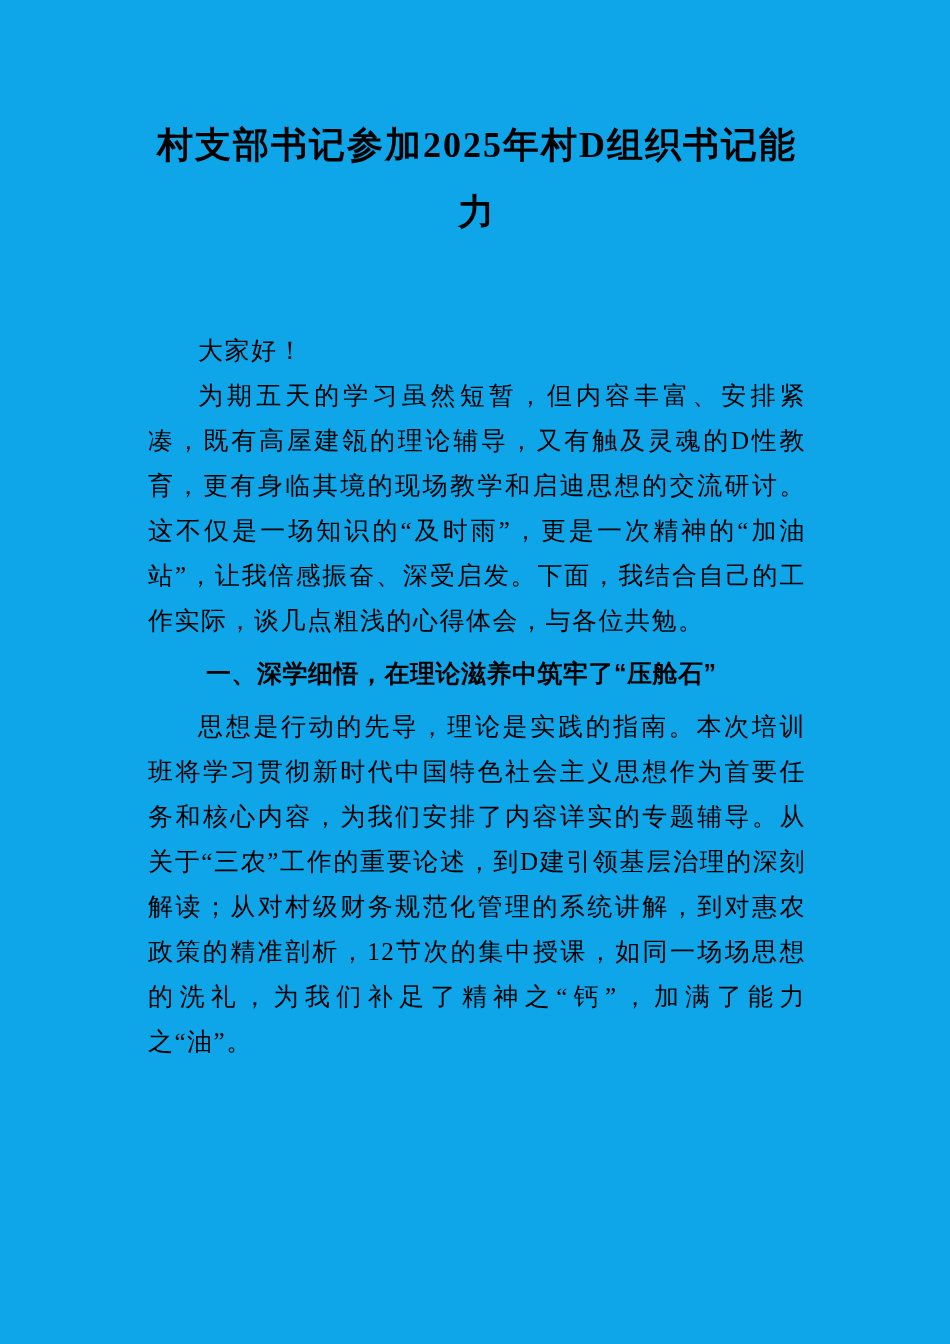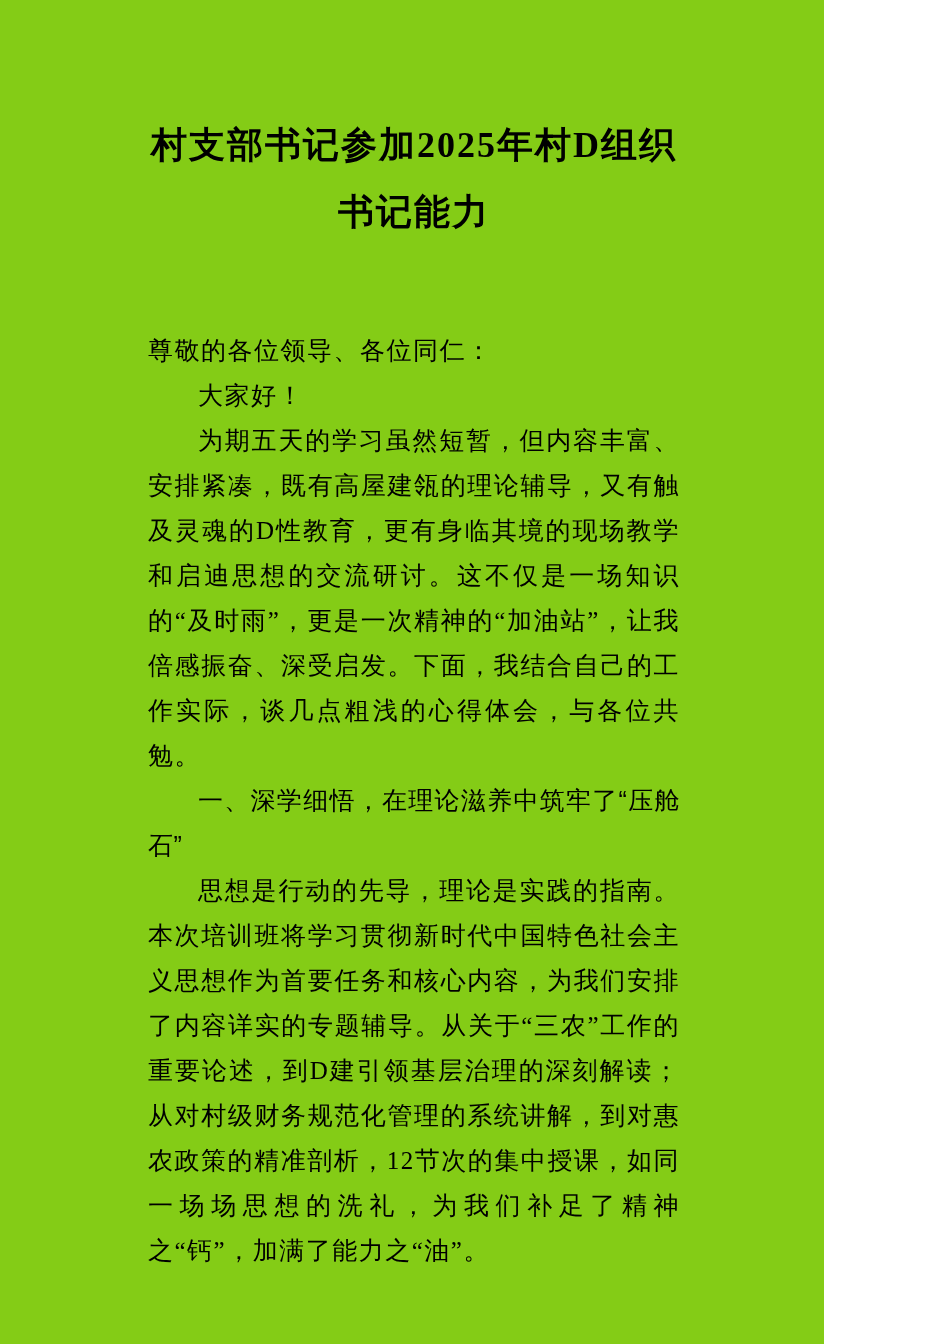--- a/index.html
+++ b/index.html
@@ -8,24 +8,24 @@
     background: #ffffff;
   }
   body {
     width: 950px;
     height: 1344px;
     color: #000000;
     font-family: "Liberation Serif", "DejaVu Serif", serif;
   }
   .page {
     box-sizing: border-box;
-    width: 824px;
+    width: 950px;
     height: 1344px;
     padding: 112px 144px 12px 148px;
-    background: #84cc16;
+    background: #0ea5e9;
     overflow: hidden;
   }
   .doc-title {
     text-align: center;
     font-weight: bold;
     font-size: 36px;
     line-height: 67px;
     letter-spacing: 2px;
     font-family: "Liberation Serif", "DejaVu Serif", serif;
   }
@@ -37,37 +37,36 @@
     text-align: justify;
   }
   .para {
     margin: 0;
     text-indent: 2em;
   }
   .para.no-indent {
     text-indent: 0;
   }
   .heading {
-    margin: 0;
+    margin: 8px;
     text-indent: 2em;
-    font-weight: normal;
+    font-weight: bold;
     letter-spacing: 0.5px;
     font-family: "Liberation Sans", "DejaVu Sans", sans-serif;
   }
 </style>
 </head>
 <body>
 
 <div class="page">
 
   <div class="doc-title">
     <div>村支部书记参加2025年村D组织书记能力</div>
   </div>
 
   <div class="doc-body">
-    <p class="para no-indent">尊敬的各位领导、各位同仁：</p>
     <p class="para">大家好！</p>
     <p class="para">为期五天的学习虽然短暂，但内容丰富、安排紧凑，既有高屋建瓴的理论辅导，又有触及灵魂的D性教育，更有身临其境的现场教学和启迪思想的交流研讨。这不仅是一场知识的“及时雨”，更是一次精神的“加油站”，让我倍感振奋、深受启发。下面，我结合自己的工作实际，谈几点粗浅的心得体会，与各位共勉。</p>
     <p class="heading">一、深学细悟，在理论滋养中筑牢了“压舱石”</p>
     <p class="para">思想是行动的先导，理论是实践的指南。本次培训班将学习贯彻新时代中国特色社会主义思想作为首要任务和核心内容，为我们安排了内容详实的专题辅导。从关于“三农”工作的重要论述，到D建引领基层治理的深刻解读；从对村级财务规范化管理的系统讲解，到对惠农政策的精准剖析，12节次的集中授课，如同一场场思想的洗礼，为我们补足了精神之“钙”，加满了能力之“油”。</p>
   </div>
 
 </div>
 
 </body></html>

